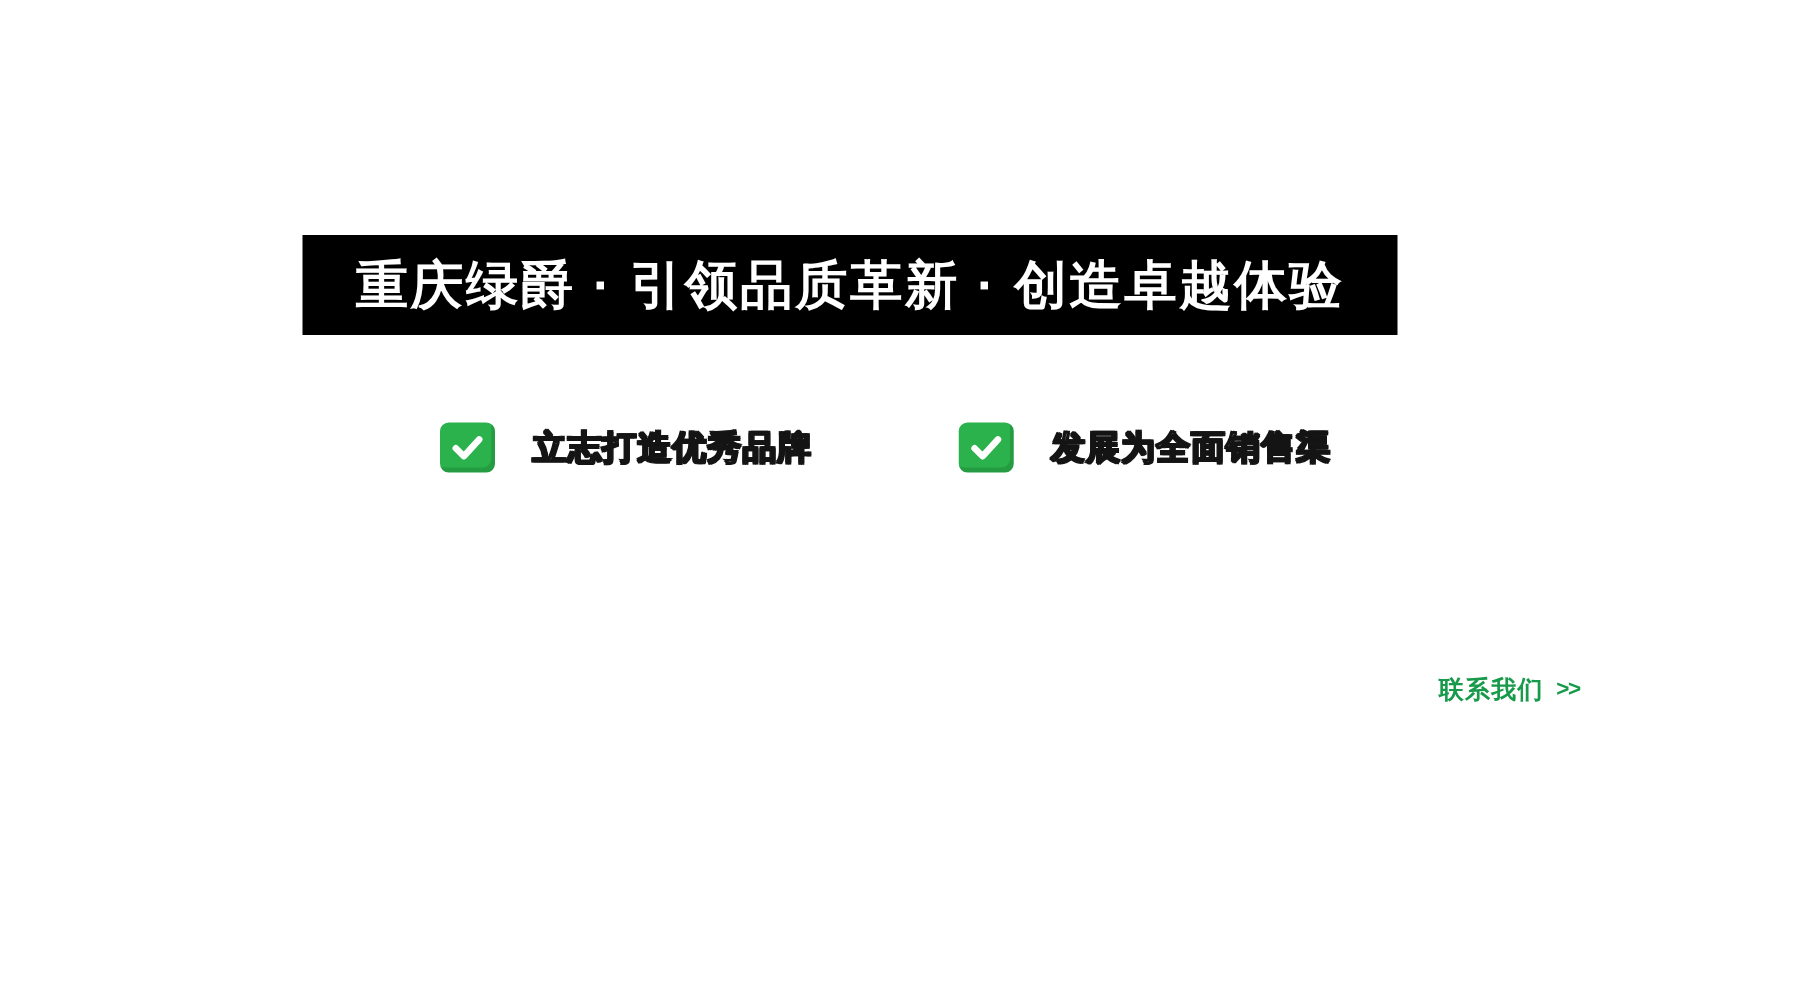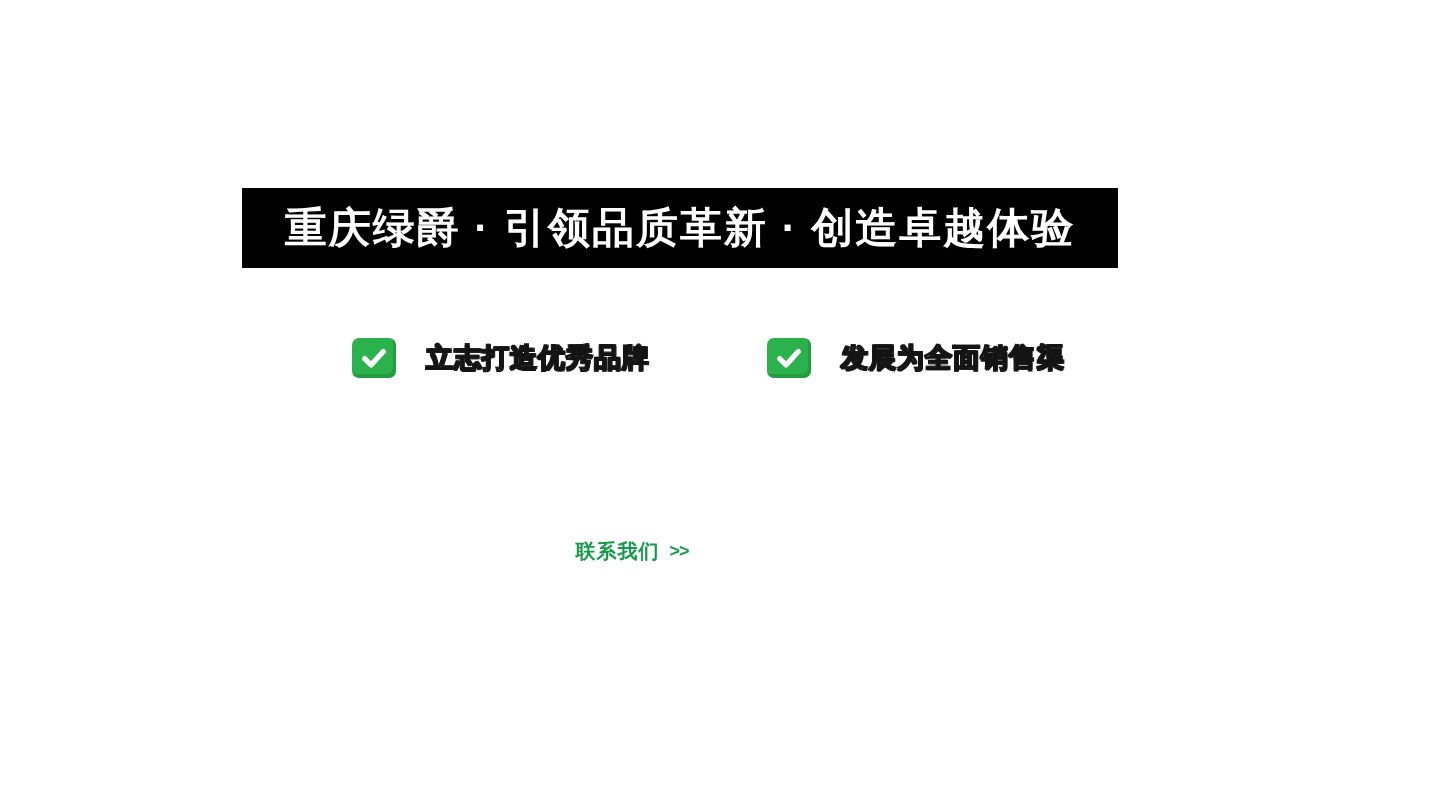--- a/index.html
+++ b/index.html
@@ -86,21 +86,21 @@
       -1px  1px 0 #141414,
        1px  1px 0 #141414;
   }
 
   
   .contact-row {
     position: absolute;
     left: 0;
     top: 538px;
     width: 1264px;
-    text-align: center;
+    text-align: right;
   }
   .contact-link {
     display: inline-flex;
     align-items: center;
     gap: 10px;
     color: var(--link-green);
     font-size: 20px;
     font-weight: bold;
     letter-spacing: 1px;
     text-decoration: none;

